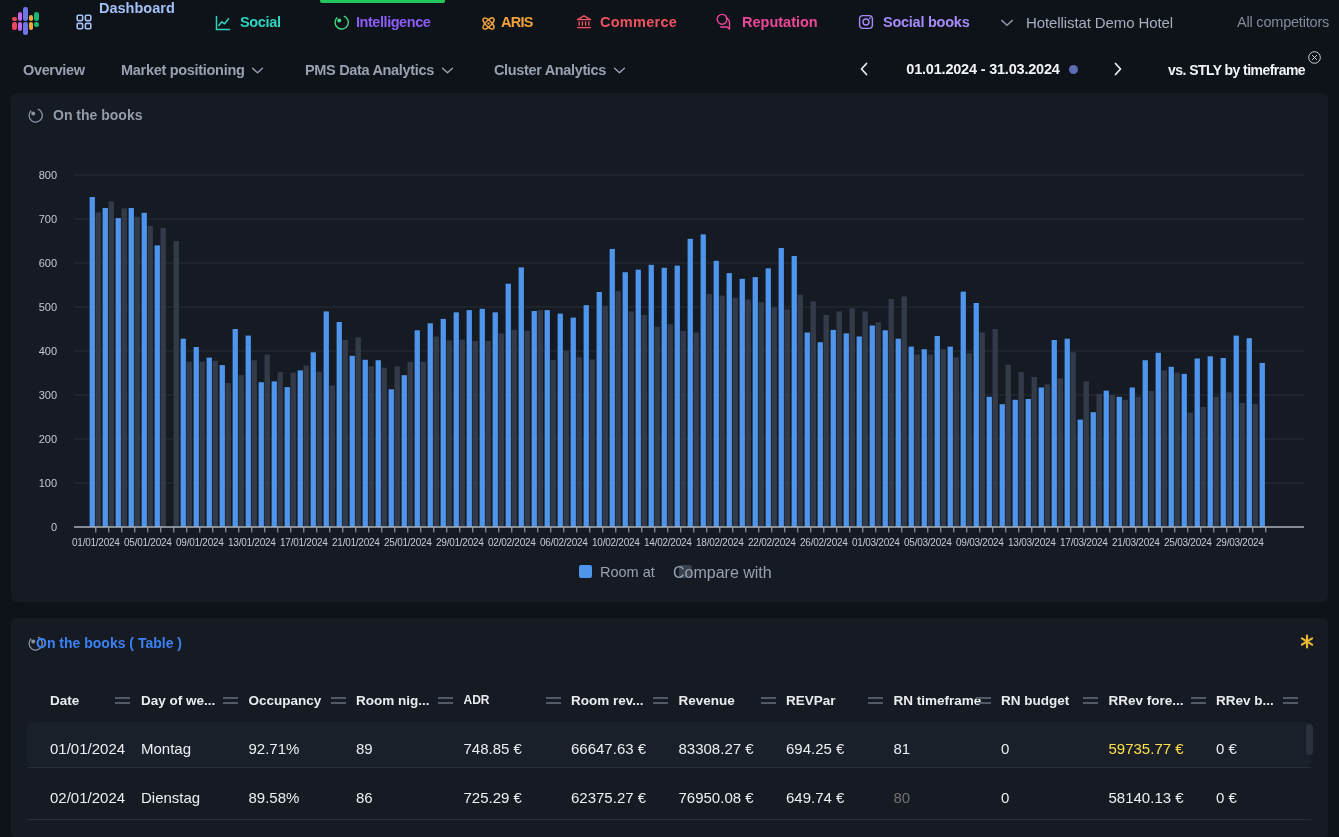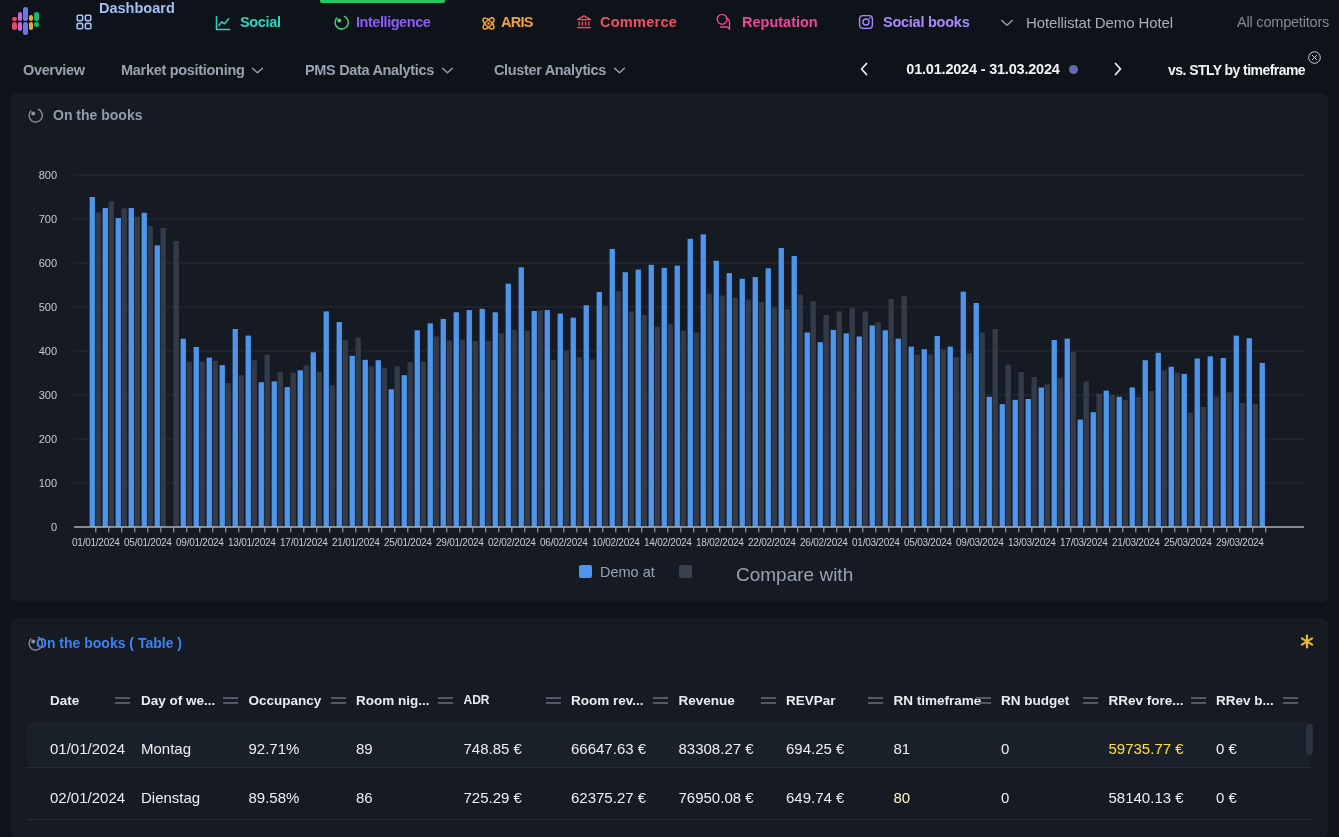--- a/index.html
+++ b/index.html
@@ -407,23 +407,23 @@
 <svg style="position:absolute;left:1307.5px;top:51px" width="13" height="13" viewBox="0 0 13 13" fill="none" stroke="#cfd4db" stroke-width="1">
     <circle cx="6.5" cy="6.5" r="5.8"></circle>
     <path d="M4.4 4.4 L8.6 8.6 M8.6 4.4 L4.4 8.6" stroke-linecap="round"></path>
   </svg>
 <svg style="position:absolute;left:28px;top:108px" width="15" height="15" viewBox="0 0 15 15" fill="none" stroke="#8a93a1" stroke-width="1.3">
     <path d="M9.8 1.2 A6.6 6.6 0 1 1 3.2 2.6"></path>
     <circle cx="5.2" cy="5.4" r="2" fill="#8a93a1" stroke="none"></circle>
   </svg>
 <div style="position:absolute;left:53px;top:107px;font-size:14px;font-weight:600;color:#939ca9">On the books</div>
 <div style="position:absolute;left:579px;top:565px;width:13.4px;height:13.4px;border-radius:2px;background:#4e95ec"></div>
-<div style="position:absolute;left:600px;top:564px;font-size:14.5px;font-weight:500;color:#99a2b1">Demo at</div>
+<div style="position:absolute;left:600px;top:564px;font-size:14.5px;font-weight:500;color:#99a2b1">Room at</div>
 <div style="position:absolute;left:679px;top:565px;width:13.4px;height:13.4px;border-radius:2px;background:#3a414e"></div>
-<div style="position:absolute;left:736px;top:564px;font-size:19px;font-weight:500;color:#99a2b1">Compare with</div>
+<div style="position:absolute;left:673px;top:564px;font-size:16px;font-weight:500;color:#99a2b1">Compare with</div>
 <svg style="position:absolute;left:28px;top:636px" width="15" height="15" viewBox="0 0 15 15" fill="none" stroke="#8a93a1" stroke-width="1.3">
     <path d="M9.8 1.2 A6.6 6.6 0 1 1 3.2 2.6"></path>
     <circle cx="5.2" cy="5.4" r="2" fill="#8a93a1" stroke="none"></circle>
   </svg>
 <div style="position:absolute;left:36px;top:635px;font-size:14px;font-weight:600;color:#3b82f6">On the books ( Table )</div>
 <div style="position:absolute;left:50px;top:693px;font-size:13.5px;font-weight:600;color:#e9ebee;white-space:nowrap">Date</div>
 <div style="position:absolute;left:141px;top:693px;font-size:13.5px;font-weight:600;color:#e9ebee;white-space:nowrap">Day of we...</div>
 <div style="position:absolute;left:248.5px;top:693px;font-size:13.5px;font-weight:600;color:#e9ebee;white-space:nowrap">Occupancy</div>
 <div style="position:absolute;left:356px;top:693px;font-size:13.5px;font-weight:600;color:#e9ebee;white-space:nowrap">Room nig...</div>
 <div style="position:absolute;left:463.5px;top:693px;font-size:12px;font-weight:600;color:#e9ebee;white-space:nowrap">ADR</div>
@@ -474,21 +474,21 @@
 <div style="position:absolute;left:1108.5px;top:739.5px;font-size:15px;font-weight:500;color:#fde047;white-space:nowrap">59735.77 €</div>
 <div style="position:absolute;left:1216px;top:739.5px;font-size:15px;font-weight:500;color:#eceef1;white-space:nowrap">0 €</div>
 <div style="position:absolute;left:50px;top:789px;font-size:15px;font-weight:500;color:#eceef1;white-space:nowrap">02/01/2024</div>
 <div style="position:absolute;left:141px;top:789px;font-size:15px;font-weight:500;color:#eceef1;white-space:nowrap">Dienstag</div>
 <div style="position:absolute;left:248.5px;top:789px;font-size:15px;font-weight:500;color:#eceef1;white-space:nowrap">89.58%</div>
 <div style="position:absolute;left:356px;top:789px;font-size:15px;font-weight:500;color:#eceef1;white-space:nowrap">86</div>
 <div style="position:absolute;left:463.5px;top:789px;font-size:15px;font-weight:500;color:#eceef1;white-space:nowrap">725.29 €</div>
 <div style="position:absolute;left:571px;top:789px;font-size:15px;font-weight:500;color:#eceef1;white-space:nowrap">62375.27 €</div>
 <div style="position:absolute;left:678.5px;top:789px;font-size:15px;font-weight:500;color:#eceef1;white-space:nowrap">76950.08 €</div>
 <div style="position:absolute;left:786px;top:789px;font-size:15px;font-weight:500;color:#eceef1;white-space:nowrap">649.74 €</div>
-<div style="position:absolute;left:893.5px;top:789px;font-size:15px;font-weight:500;color:#fef9c3;white-space:nowrap">80</div>
+<div style="position:absolute;left:893.5px;top:789px;font-size:15px;font-weight:500;color:#737373;white-space:nowrap">80</div>
 <div style="position:absolute;left:1001px;top:789px;font-size:15px;font-weight:500;color:#eceef1;white-space:nowrap">0</div>
 <div style="position:absolute;left:1108.5px;top:789px;font-size:15px;font-weight:500;color:#eceef1;white-space:nowrap">58140.13 €</div>
 <div style="position:absolute;left:1216px;top:789px;font-size:15px;font-weight:500;color:#eceef1;white-space:nowrap">0 €</div>
 <div style="position:absolute;left:1306px;top:724px;width:7px;height:31px;border-radius:3.5px;background:#2b323e"></div>
 <svg style="position:absolute;left:1299.5px;top:634px" width="14" height="15" viewBox="0 0 14 15" stroke="#e8b931" stroke-width="2.2" stroke-linecap="round">
     <line x1="7" y1="1.5" x2="7" y2="13.5"></line>
     <line x1="1.9" y1="4.4" x2="12.1" y2="10.6"></line>
     <line x1="12.1" y1="4.4" x2="1.9" y2="10.6"></line>
   </svg>
 </body></html>

